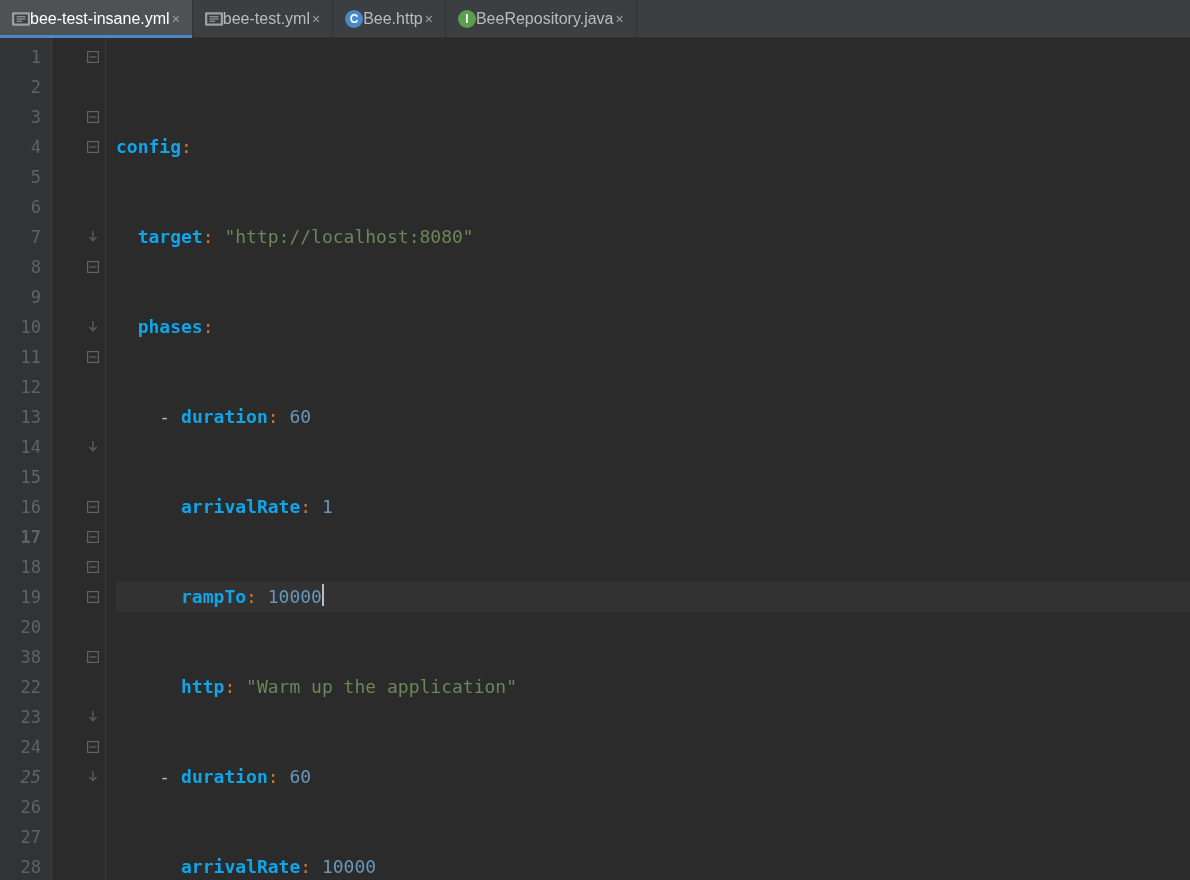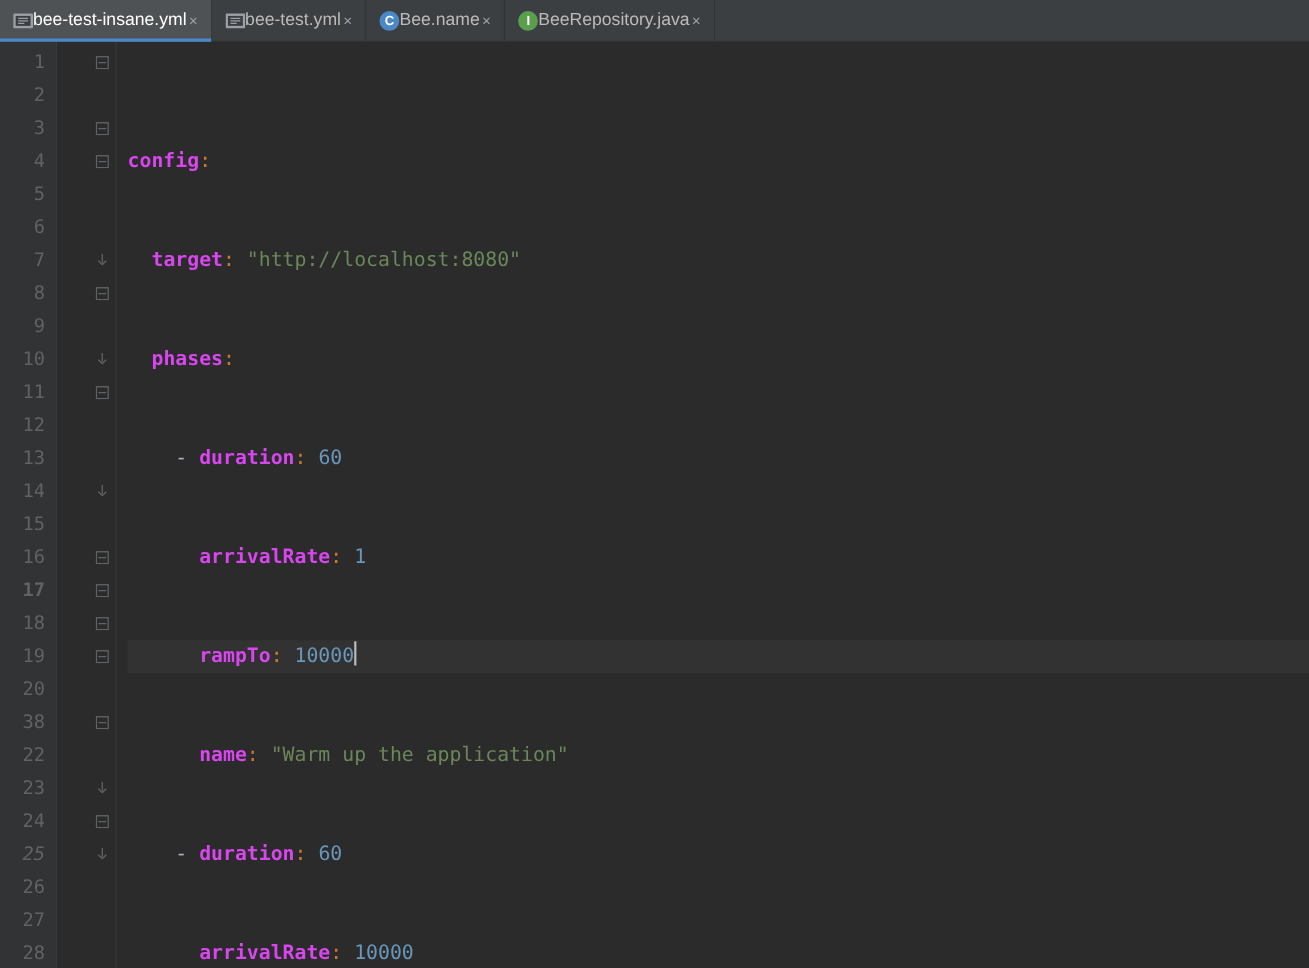--- a/index.html
+++ b/index.html
@@ -107,21 +107,21 @@
   .code .line {
     height:30px;
   }
   .code .line.hl { background:#323232; }
   .caret {
     display:inline-block;
     width:2px;height:22px;
     background:#bbbbbb;
     vertical-align:-3px;
   }
-  .tok-key   { color:#d946ef; font-weight:bold; }
+  .tok-key   { color:#0ea5e9; font-weight:bold; }
   .tok-str   { color:#6a8759; }
   .tok-num   { color:#6897bb; }
   .tok-punc  { color:#cc7832; }
   .tok-dash  { color:#a9b7c6; }
   .fold-icon { width:12px;height:12px; }
 </style>
 </head>
 <body>
 
 <div class="tabbar">
@@ -149,21 +149,21 @@
           <line x1="4" y1="8" x2="12" y2="8" stroke="#9aa0a6" stroke-width="1"></line>
           <line x1="4" y1="10" x2="9" y2="10" stroke="#9aa0a6" stroke-width="1"></line>
         </svg>
     </span>
     <span>bee-test.yml</span>
     <span class="close-x">×</span>
   </div>
 
   <div class="tab">
     <span class="icon circle" style="background:#4a88c7">C</span>
-    <span>Bee.name</span>
+    <span>Bee.http</span>
     <span class="close-x">×</span>
   </div>
 
   <div class="tab">
     <span class="icon circle" style="background:#5b9e4d">I</span>
     <span>BeeRepository.java</span>
     <span class="close-x">×</span>
   </div>
 </div>
 
@@ -312,21 +312,21 @@
     </div>
 
   <div class="code">
     
     <div class="line"><span class="tok-key">config</span><span class="tok-punc">:</span></div>
     <div class="line">  <span class="tok-key">target</span><span class="tok-punc">:</span> <span class="tok-str">"http://localhost:8080"</span></div>
     <div class="line">  <span class="tok-key">phases</span><span class="tok-punc">:</span></div>
     <div class="line">    <span class="tok-dash">- </span><span class="tok-key">duration</span><span class="tok-punc">:</span> <span class="tok-num">60</span></div>
     <div class="line">      <span class="tok-key">arrivalRate</span><span class="tok-punc">:</span> <span class="tok-num">1</span></div>
     <div class="line hl">      <span class="tok-key">rampTo</span><span class="tok-punc">:</span> <span class="tok-num">10000</span><span class="caret"></span></div>
-    <div class="line">      <span class="tok-key">name</span><span class="tok-punc">:</span> <span class="tok-str">"Warm up the application"</span></div>
+    <div class="line">      <span class="tok-key">http</span><span class="tok-punc">:</span> <span class="tok-str">"Warm up the application"</span></div>
     <div class="line">    <span class="tok-dash">- </span><span class="tok-key">duration</span><span class="tok-punc">:</span> <span class="tok-num">60</span></div>
     <div class="line">      <span class="tok-key">arrivalRate</span><span class="tok-punc">:</span> <span class="tok-num">10000</span></div>
     
     
     
     
     
     
     
     

